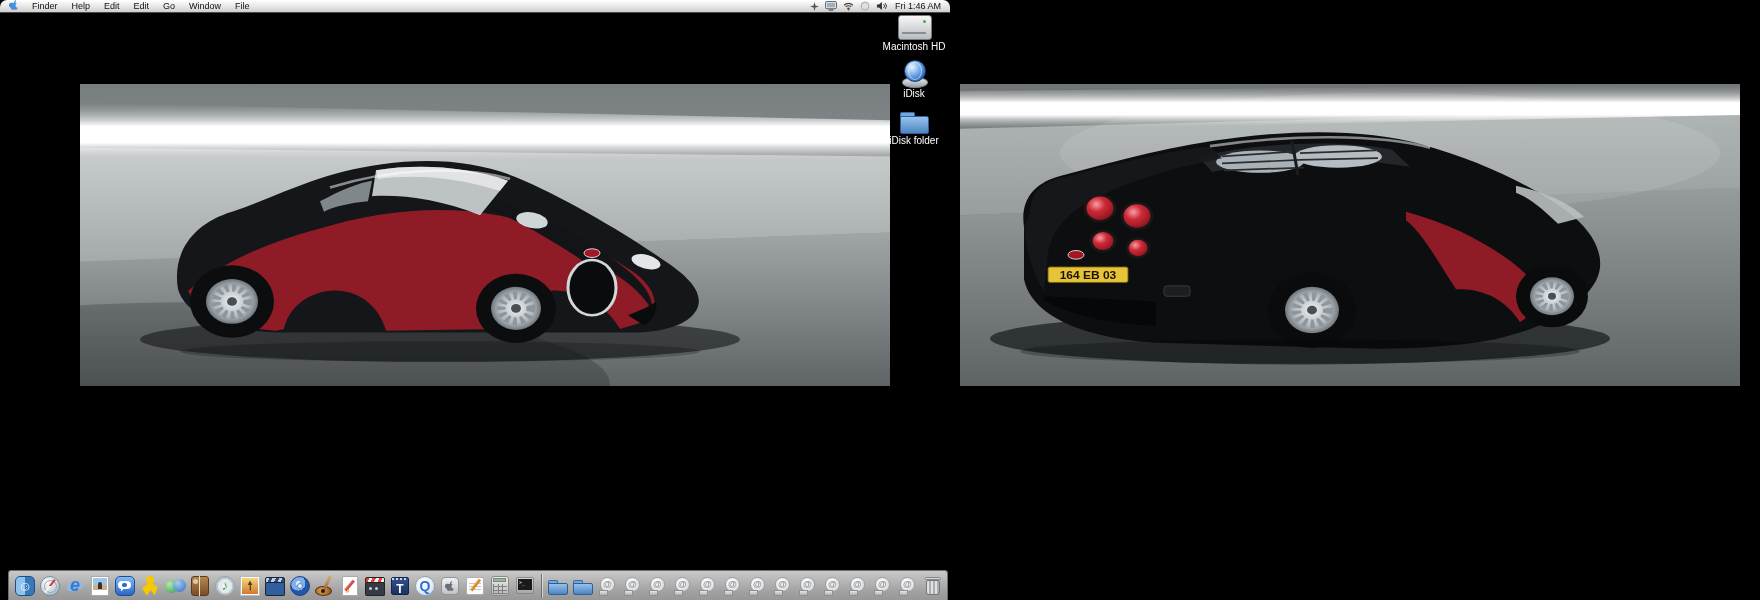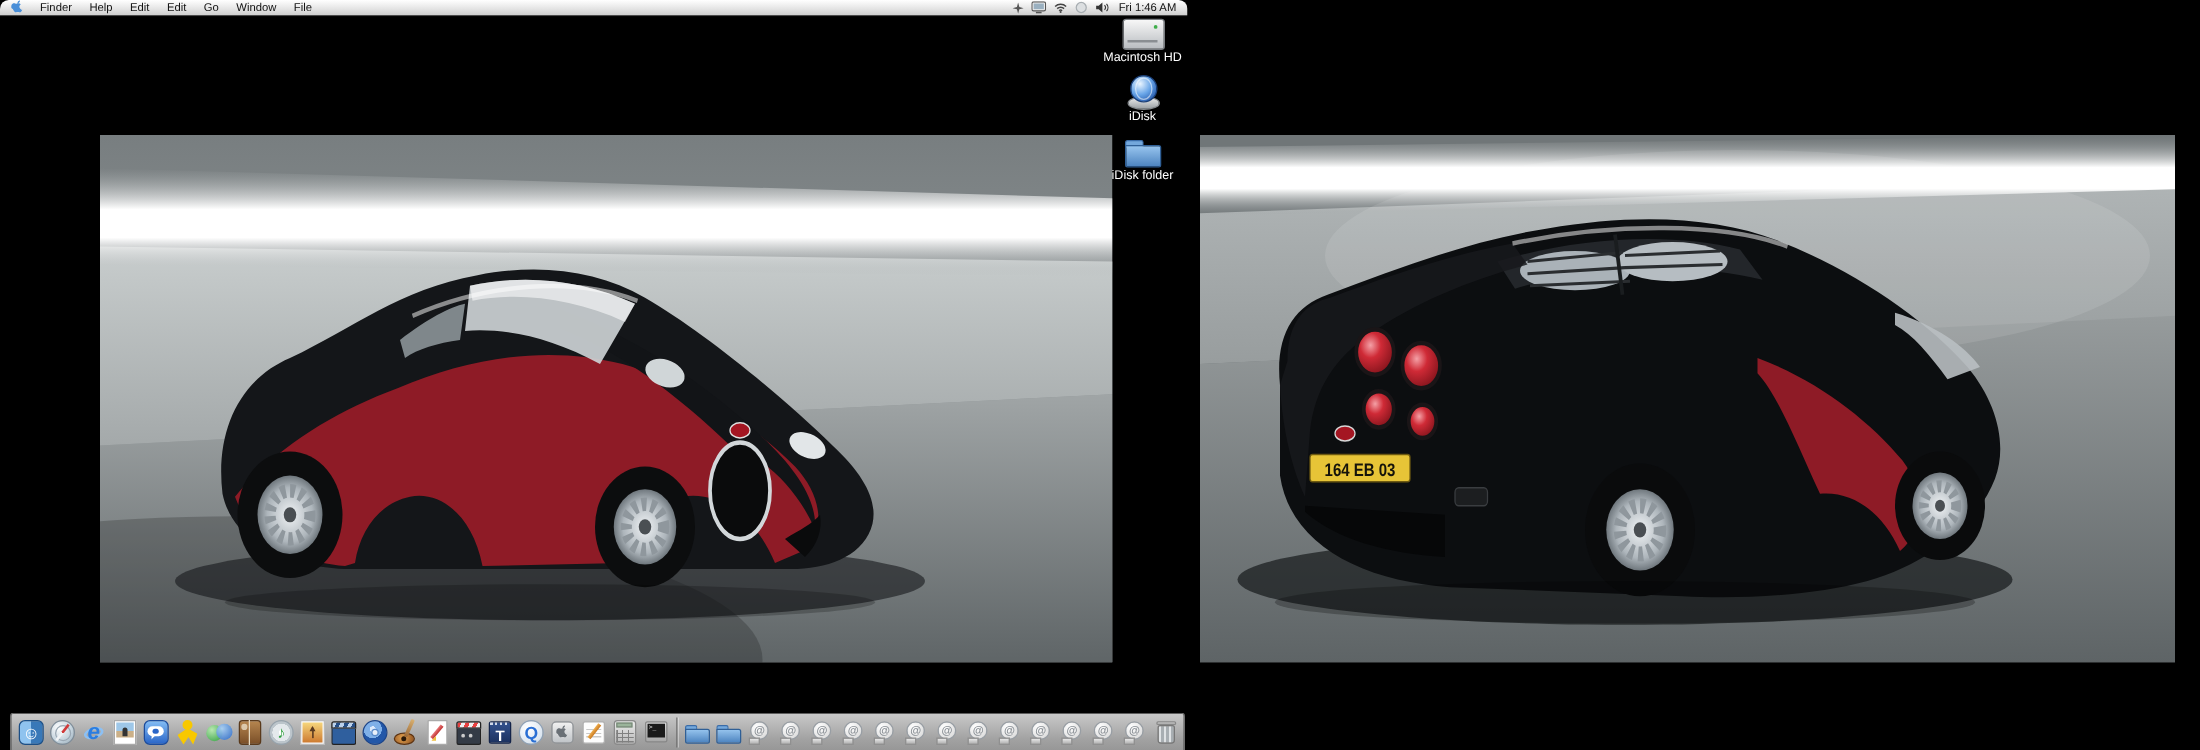--- a/index.html
+++ b/index.html
@@ -18,21 +18,21 @@
   .sticon{display:inline-flex;align-items:center;height:12px;padding:0 3px;}
   .clock{font-size:9px;line-height:12px;color:#111;padding:0 9px 0 4px;white-space:nowrap;}
 
   
   .dicons{position:absolute;left:882px;top:12px;width:64px;}
   .dicon{position:absolute;left:0;width:64px;display:flex;flex-direction:column;align-items:center;cursor:default;}
   .dlabel{display:block;text-align:center;font-size:10px;line-height:10px;color:#fff;
           text-shadow:0 1px 2px #000,0 0 3px #000;margin-top:2px;white-space:nowrap;}
 
   
-  .pic{position:absolute;top:108px;height:422px;}
+  .pic{position:absolute;top:84px;height:302px;}
   .pic svg{display:block;width:100%;height:100%;}
   .pic-left{left:80px;width:810px;}
   .pic-right{left:960px;width:780px;}
 
   
   .dock{position:absolute;left:8px;top:570px;width:940px;height:30px;
         background:linear-gradient(#c9c9c9,#a2a2a2 70%,#979797);
         border:1px solid #6f6f6f;border-bottom:none;border-radius:3px 3px 0 0;
         display:flex;align-items:center;padding:0 4px;gap:1px;box-sizing:border-box;}
   .di{position:relative;width:24px;height:24px;flex:0 0 auto;}

